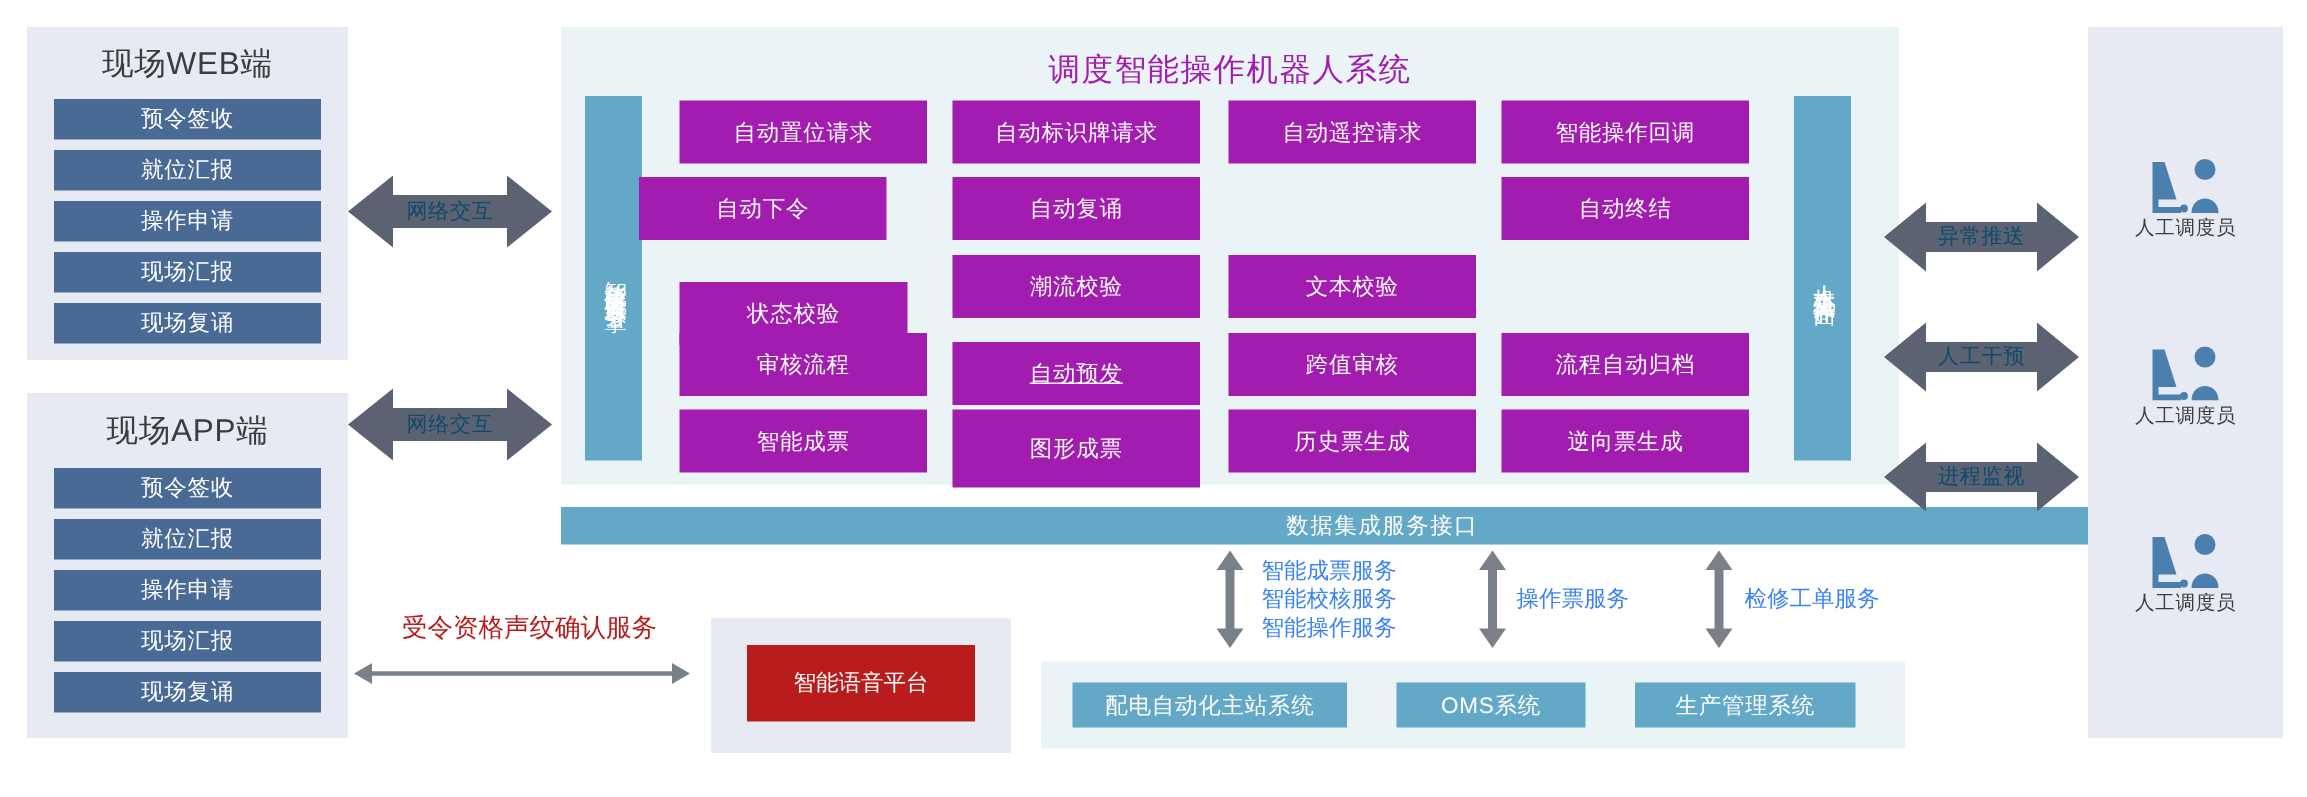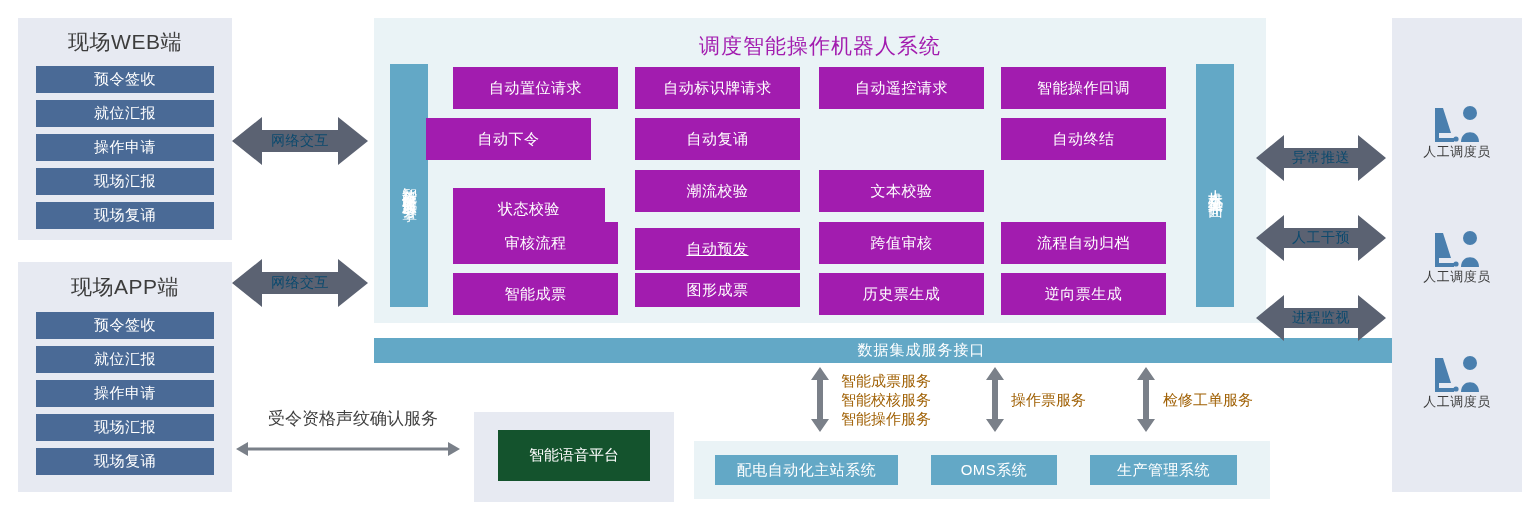--- a/index.html
+++ b/index.html
@@ -107,21 +107,21 @@
     letter-spacing: 1px;
   }
 
   
   .vdbl {
     position: absolute;
   }
 
   .svc-label {
     position: absolute;
-    color: #a16207;
+    color: #3b82f6;
     font-size: 15px;
     line-height: 19px;
     white-space: pre;
   }
 
   
   .ext-panel { position: absolute; background: #eaf3f6; }
   .ext-box {
     position: absolute;
     background: #63a8c6;
@@ -130,30 +130,30 @@
     display: flex;
     align-items: center;
     justify-content: center;
     letter-spacing: 0.5px;
   }
 
   
   .voice-panel { position: absolute; background: #e7eaf2; }
   .voice-box {
     position: absolute;
-    background: #14532d;
+    background: #b91c1c;
     color: #ffffff;
     font-size: 15px;
     display: flex;
     align-items: center;
     justify-content: center;
   }
   .voice-label {
     position: absolute;
-    color: #404040;
+    color: #b91c1c;
     font-size: 17px;
     white-space: nowrap;
   }
 
   
   .op-panel { position: absolute; background: #e7eaf2; }
   .op-item { position: absolute; text-align: center; width: 100%; }
   .op-icon { display: block; margin: 0 auto; }
   .op-label {
     display: block;
@@ -220,21 +220,21 @@
   <div class="fn-box" style="left:453px; top:188px; width:152px; height:42px;">状态校验</div>
   <div class="fn-box" style="left:635px; top:170px; width:165px; height:42px;">潮流校验</div>
   <div class="fn-box" style="left:819px; top:170px; width:165px; height:42px;">文本校验</div>
 
   <div class="fn-box" style="left:453px; top:222px; width:165px; height:42px;">审核流程</div>
   <div class="fn-box" style="left:635px; top:228px; width:165px; height:42px;text-decoration:underline;">自动预发</div>
   <div class="fn-box" style="left:819px; top:222px; width:165px; height:42px;">跨值审核</div>
   <div class="fn-box" style="left:1001px; top:222px; width:165px; height:42px;">流程自动归档</div>
 
   <div class="fn-box" style="left:453px; top:273px; width:165px; height:42px;">智能成票</div>
-  <div class="fn-box" style="left:635px; top:273px; width:165px; height:34px;">图形成票</div>
+  <div class="fn-box" style="left:635px; top:273px; width:165px; height:52px;">图形成票</div>
   <div class="fn-box" style="left:819px; top:273px; width:165px; height:42px;">历史票生成</div>
   <div class="fn-box" style="left:1001px; top:273px; width:165px; height:42px;">逆向票生成</div>
 
   <div class="integration-bar" style="left:374px; top:338px; width:1095px; height:25px;">数据集成服务接口</div>
 
   <div class="vdbl" style="left:810px; top:367px; width:20px; height:65px;">
     <svg width="20" height="65" viewBox="0 0 20 65">
       <polygon points="10,0 19,13 13,13 13,52 19,52 10,65 1,52 7,52 7,13 1,13" fill="#7a8089"></polygon>
     </svg>
   </div>

